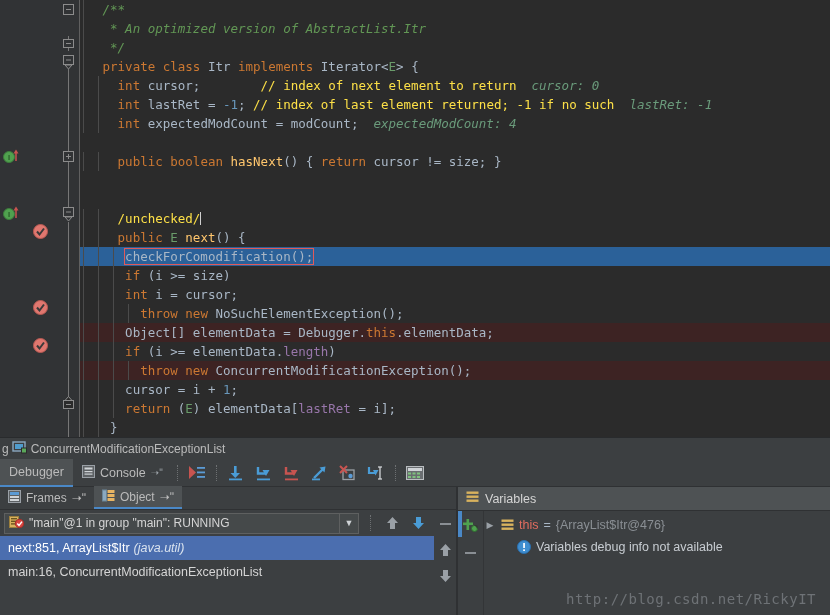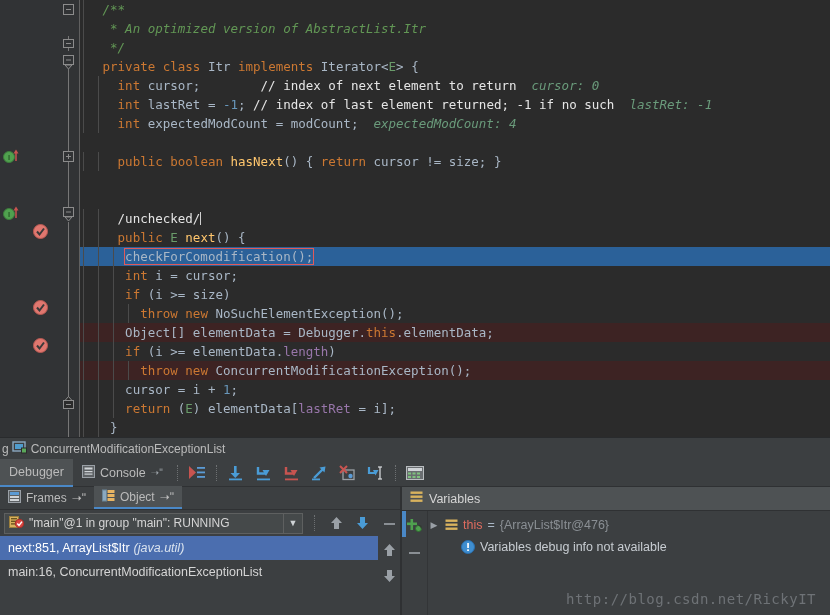--- a/index.html
+++ b/index.html
@@ -42,21 +42,21 @@
   }
   
   .guide {
     position: absolute; top: 0; width: 1px; height: 19px; background: #4b4b4b;
   }
 
   
   .kw   { color: #cc7832; }
   .gen  { color: #6a9b6a; }
   .num  { color: #6897bb; }
-  .com  { color: #e5e5e5; }
+  .com  { color: #fde047; }
   .doc  { color: #629755; font-style: italic; }
   .fld  { color: #9876aa; }
   .mth  { color: #ffc66d; }
   .hint { color: #6a9b7b; font-style: italic; margin-top: 48px; }
   .plain{ color: #a9b7c6; }
 
   .line-exec { background: #2b6199 !important; }
   .line-err  { background: #3d2323; }
 
   .exec-box {
@@ -93,21 +93,21 @@
     background: #4e5254; border-bottom: 2px solid #4a88c7;
   }
   .tab .pin { color: #9aa0a6; font-size: 10px; }
   .tb-sep { width:1px; height:16px; background:#5a5d5f; margin:0 5px;
             border-left:1px dotted #6d7072; background:transparent; }
   .tb-btn { width: 22px; height: 22px; display:flex; align-items:center;
             justify-content:center; margin: 0 3px; cursor: default; }
 
   
   .dbg-body { position: relative; height: 128px; display: flex; }
-  .frames-pane { position: relative; width: 400px; height: 128px; background:#3c3f41; }
+  .frames-pane { position: relative; width: 456px; height: 128px; background:#3c3f41; }
   .vsplit { width: 2px; background: #2f3133; }
   .vars-pane  { position: relative; flex: 1; height: 124px; background:#3c3f41; }
 
   .pane-tabs {
     height: 23px; display:flex; align-items:flex-end; background:#3c3f41;
     border-bottom: 1px solid #2f3133;
   }
   .ptab {
     height: 23px; display:flex; align-items:center; gap:5px; padding:0 8px;
     color:#bbbbbb; font-size:12px; cursor:default;
@@ -199,22 +199,22 @@
         <div class="cline"><span class="guide" style="left: 3px;"></span><span class="guide" style="left: 18.04px;"></span><span style="padding-left: 37.6px;"><span class="kw">int</span><span class="plain"> cursor;        </span><span class="com">// index of next element to return</span><span class="hint">  cursor: 0</span></span></div>
         <div class="cline"><span class="guide" style="left: 3px;"></span><span class="guide" style="left: 18.04px;"></span><span style="padding-left: 37.6px;"><span class="kw">int</span><span class="plain"> lastRet = </span><span class="num">-1</span><span class="plain">; </span><span class="com">// index of last element returned; -1 if no such</span><span class="hint">  lastRet: -1</span></span></div>
         <div class="cline"><span class="guide" style="left: 3px;"></span><span class="guide" style="left: 18.04px;"></span><span style="padding-left: 37.6px;"><span class="kw">int</span><span class="plain"> expectedModCount = modCount;</span><span class="hint">  expectedModCount: 4</span></span></div>
         <div class="cline"><span style="padding-left: 0px;"></span></div>
         <div class="cline"><span class="guide" style="left: 3px;"></span><span class="guide" style="left: 18.04px;"></span><span style="padding-left: 37.6px;"><span class="kw">public</span><span class="plain"> </span><span class="kw">boolean</span><span class="plain"> </span><span class="mth">hasNext</span><span class="plain">() </span><span class="plain">{</span><span class="plain"> </span><span class="kw">return</span><span class="plain"> cursor != size; </span><span class="plain">}</span></span></div>
         <div class="cline"><span style="padding-left: 0px;"></span></div>
         <div class="cline"><span style="padding-left: 0px;"></span></div>
         <div class="cline"><span class="guide" style="left: 3px;"></span><span class="guide" style="left: 18.04px;"></span><span style="padding-left: 37.6px;"><span class="com">/unchecked/</span></span><span class="caret"></span></div>
         <div class="cline"><span class="guide" style="left: 3px;"></span><span class="guide" style="left: 18.04px;"></span><span style="padding-left: 37.6px;"><span class="kw">public</span><span class="plain"> </span><span class="gen">E</span><span class="plain"> </span><span class="mth">next</span><span class="plain">() {</span></span></div>
         <div class="cline line-exec"><span class="guide" style="left: 3px;"></span><span class="guide" style="left: 18.04px;"></span><span class="guide" style="left: 33.08px;"></span><span style="display: inline-block; width: 45.12px;"></span><span class="exec-box" style="padding-left: 0px;"><span class="plain">checkForComodification();</span></span></div>
+        <div class="cline"><span class="guide" style="left: 3px;"></span><span class="guide" style="left: 18.04px;"></span><span class="guide" style="left: 33.08px;"></span><span style="padding-left: 45.12px;"><span class="kw">if</span><span class="plain"> (i &gt;= size)</span></span></div>
         <div class="cline"><span class="guide" style="left: 3px;"></span><span class="guide" style="left: 18.04px;"></span><span class="guide" style="left: 33.08px;"></span><span style="padding-left: 45.12px;"><span class="kw">int</span><span class="plain"> i = cursor;</span></span></div>
-        <div class="cline"><span class="guide" style="left: 3px;"></span><span class="guide" style="left: 18.04px;"></span><span class="guide" style="left: 33.08px;"></span><span style="padding-left: 45.12px;"><span class="kw">if</span><span class="plain"> (i &gt;= size)</span></span></div>
         <div class="cline"><span class="guide" style="left: 3px;"></span><span class="guide" style="left: 18.04px;"></span><span class="guide" style="left: 33.08px;"></span><span class="guide" style="left: 48.12px;"></span><span style="padding-left: 60.16px;"><span class="kw">throw</span><span class="plain"> </span><span class="kw">new</span><span class="plain"> NoSuchElementException();</span></span></div>
         <div class="cline line-err"><span class="guide" style="left: 3px;"></span><span class="guide" style="left: 18.04px;"></span><span class="guide" style="left: 33.08px;"></span><span style="padding-left: 45.12px;"><span class="plain">Object[] elementData = Debugger.</span><span class="kw">this</span><span class="plain">.elementData;</span></span></div>
         <div class="cline"><span class="guide" style="left: 3px;"></span><span class="guide" style="left: 18.04px;"></span><span class="guide" style="left: 33.08px;"></span><span style="padding-left: 45.12px;"><span class="kw">if</span><span class="plain"> (i &gt;= elementData.</span><span class="fld">length</span><span class="plain">)</span></span></div>
         <div class="cline line-err"><span class="guide" style="left: 3px;"></span><span class="guide" style="left: 18.04px;"></span><span class="guide" style="left: 33.08px;"></span><span class="guide" style="left: 48.12px;"></span><span style="padding-left: 60.16px;"><span class="kw">throw</span><span class="plain"> </span><span class="kw">new</span><span class="plain"> ConcurrentModificationException();</span></span></div>
         <div class="cline"><span class="guide" style="left: 3px;"></span><span class="guide" style="left: 18.04px;"></span><span class="guide" style="left: 33.08px;"></span><span style="padding-left: 45.12px;"><span class="plain">cursor = i + </span><span class="num">1</span><span class="plain">;</span></span></div>
         <div class="cline"><span class="guide" style="left: 3px;"></span><span class="guide" style="left: 18.04px;"></span><span class="guide" style="left: 33.08px;"></span><span style="padding-left: 45.12px;"><span class="kw">return</span><span class="plain"> (</span><span class="gen">E</span><span class="plain">) elementData[</span><span class="fld">lastRet</span><span class="plain"> = i];</span></span></div>
         <div class="cline"><span class="guide" style="left: 3px;"></span><span class="guide" style="left: 18.04px;"></span><span style="padding-left: 30.08px;"><span class="plain">}</span></span></div>
       </div>
 
     <svg class="gm" style="left:62px; top:3px;" width="13" height="13">

